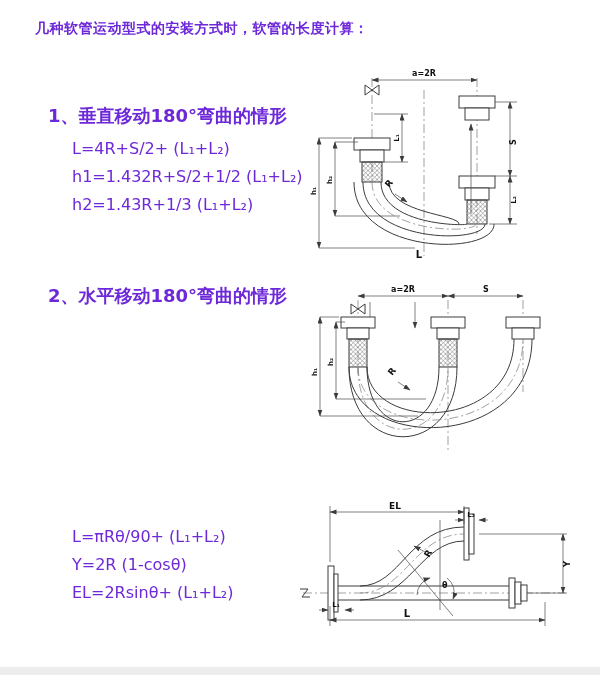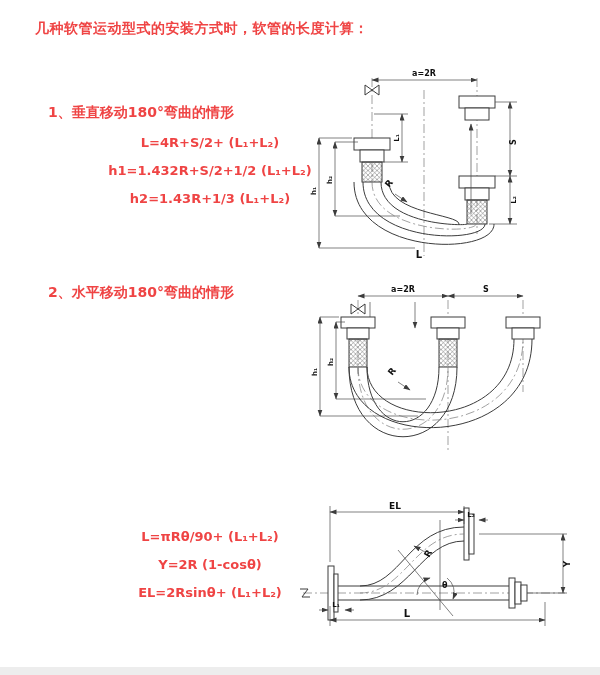--- a/index.html
+++ b/index.html
@@ -1,28 +1,28 @@
 <!DOCTYPE html>
 <html><head>
 <meta charset="utf-8">
 <style>
   html,body{margin:0;padding:0;background:#fff;}
   .page{
     position:relative;width:600px;height:675px;background:#ffffff;
-    font-family:"DejaVu Sans","Liberation Sans",sans-serif;color:#ef4444;
+    font-family:"DejaVu Sans","Liberation Sans",sans-serif;color:#6d28d9;
     overflow:hidden;
   }
   .title{
     position:absolute;left:35px;top:20px;font-size:14px;font-weight:bold;
     letter-spacing:.5px;white-space:nowrap;
   }
   .sec{position:absolute;left:48px;width:300px;}
-  .sec-heading{font-size:14px;font-weight:bold;white-space:nowrap;}
+  .sec-heading{font-size:18px;font-weight:bold;white-space:nowrap;}
   .formulas{padding-top:7px;margin-left:24px;}
-  .formula{font-size:13px;font-weight:bold;line-height:28px;white-space:nowrap;text-align:center;}
+  .formula{font-size:16px;font-weight:normal;line-height:28px;white-space:nowrap;}
   svg.diag{position:absolute;}
   svg.diag text{fill:#111;font-family:"DejaVu Sans","Liberation Sans",sans-serif;font-weight:bold;}
   .ln{stroke:#3c3c3c;stroke-width:1;fill:none;}
   .thin{stroke:#4a4a4a;stroke-width:.7;fill:none;}
   .cl{stroke:#7a7a7a;stroke-width:.7;fill:none;stroke-dasharray:9 3 2 3;}
   .fit{fill:#fff;stroke:#3c3c3c;stroke-width:1;}
   .braid{fill:url(#braid);stroke:#3c3c3c;stroke-width:1;}
   .bottom-edge{position:absolute;left:0;right:0;bottom:0;height:8px;background:#ededed;}
 </style>
 </head>

